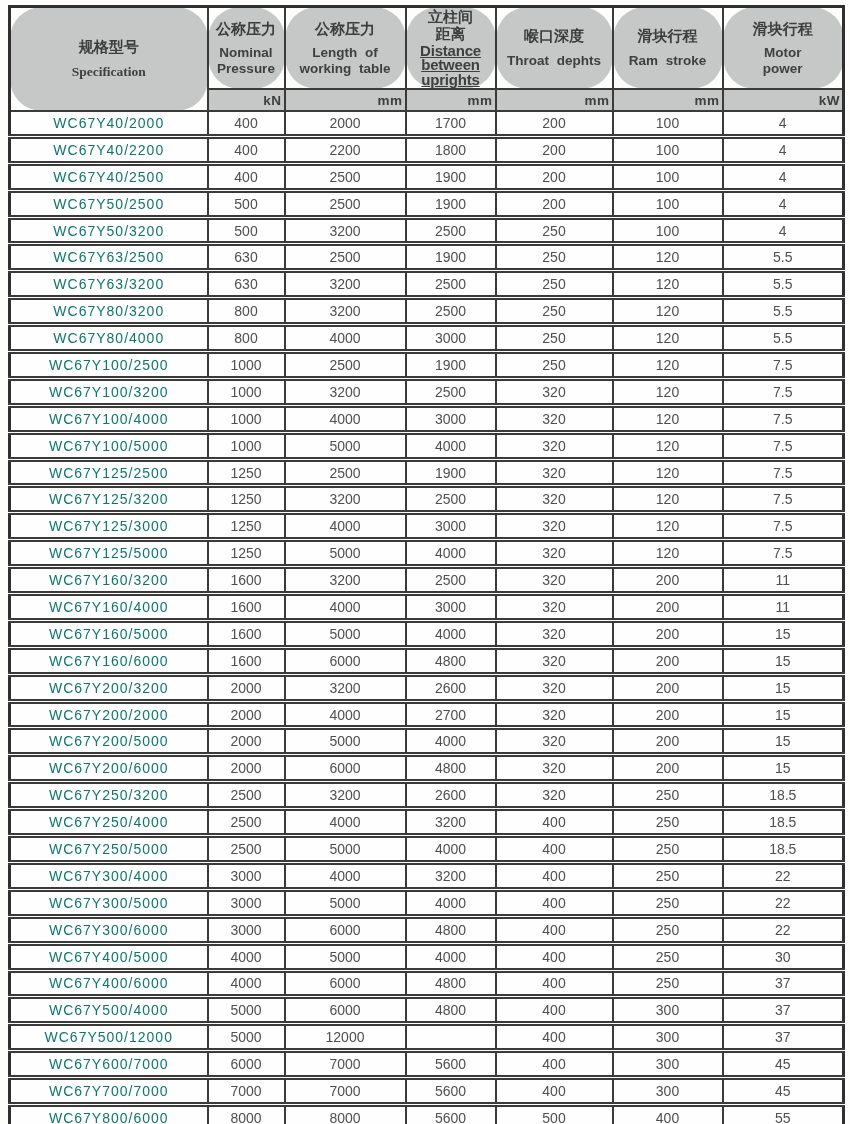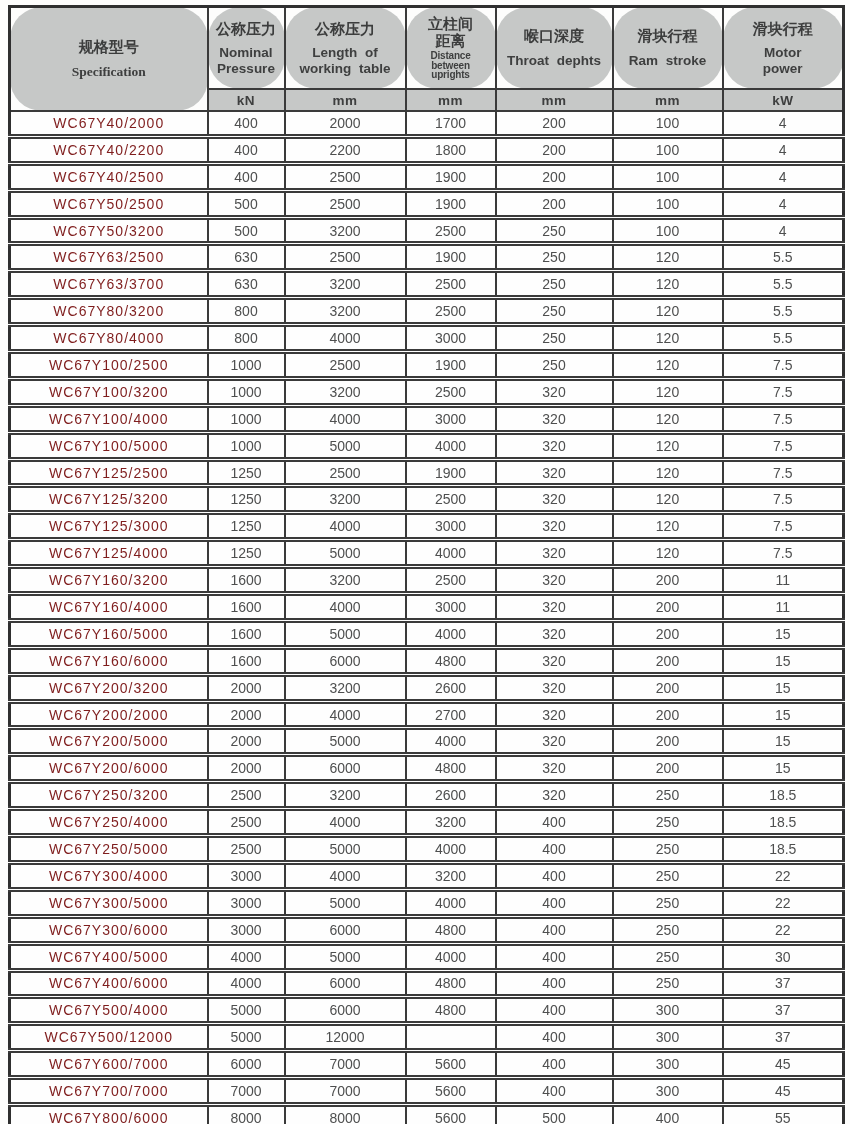--- a/index.html
+++ b/index.html
@@ -34,60 +34,62 @@
     background: #c6c8c7;
     font-weight: 700;
     color: #3e3f3f;
   }
   tr.head-main th { height: 80px; border-bottom: 2px solid #3a3a3a; border-radius: 32px; }
   tr.head-units th {
     height: 20px;
     font-size: 13.5px;
     border-bottom: 2px solid #3a3a3a;
     letter-spacing: 0.5px;
+    text-align: right;
   }
   th.spec-head { vertical-align: middle; font-family: Liberation Serif, serif; }
   .zh {
     font-size: 15px;
     font-weight: 600;
     white-space: pre-line;
     line-height: 1.25;
     color: #3c3d3d;
   }
   .en {
     font-size: 13.5px;
     font-weight: 700;
     white-space: pre-line;
     line-height: 1.15;
     margin-top: 7px;
     word-spacing: 4px;
     color: #3e3f3f;
   }
   th.col-uprights .en {
-    font-size: 10px;
+    font-size: 15px;
     line-height: 0.95;
     margin-top: 2px;
     letter-spacing: -0.2px;
     word-spacing: 0;
+    text-decoration: underline;
   }
   th.col-uprights .zh { line-height: 1.1; }
   
   .spec-table tbody td {
     height: 21.9px;
     font-size: 14px;
     color: #4e4f4f;
     background: #fefefe;
     border-top: 5px double #3a3a3a;
     line-height: 1;
   }
   .spec-table tbody tr:first-child td { border-top: 2px solid #3a3a3a; }
   .spec-table tbody tr:last-child td { border-bottom: 5px double #3a3a3a; }
   .spec-table tbody td.spec {
     letter-spacing: 1px;
-    color: #7f1d1d;
+    color: #0f766e;
   }
 </style>
 </head>
 <body>
 
 <div class="page">
   <table class="spec-table">
     <colgroup>
       <col style="width:198px">
       <col style="width:77px">
@@ -192,21 +194,21 @@
         <tr>
           <td class="spec">WC67Y63/2500</td>
           <td>630</td>
           <td>2500</td>
           <td>1900</td>
           <td>250</td>
           <td>120</td>
           <td>5.5</td>
         </tr>
         <tr>
-          <td class="spec">WC67Y63/3700</td>
+          <td class="spec">WC67Y63/3200</td>
           <td>630</td>
           <td>3200</td>
           <td>2500</td>
           <td>250</td>
           <td>120</td>
           <td>5.5</td>
         </tr>
         <tr>
           <td class="spec">WC67Y80/3200</td>
           <td>800</td>
@@ -282,21 +284,21 @@
         <tr>
           <td class="spec">WC67Y125/3000</td>
           <td>1250</td>
           <td>4000</td>
           <td>3000</td>
           <td>320</td>
           <td>120</td>
           <td>7.5</td>
         </tr>
         <tr>
-          <td class="spec">WC67Y125/4000</td>
+          <td class="spec">WC67Y125/5000</td>
           <td>1250</td>
           <td>5000</td>
           <td>4000</td>
           <td>320</td>
           <td>120</td>
           <td>7.5</td>
         </tr>
         <tr>
           <td class="spec">WC67Y160/3200</td>
           <td>1600</td>

